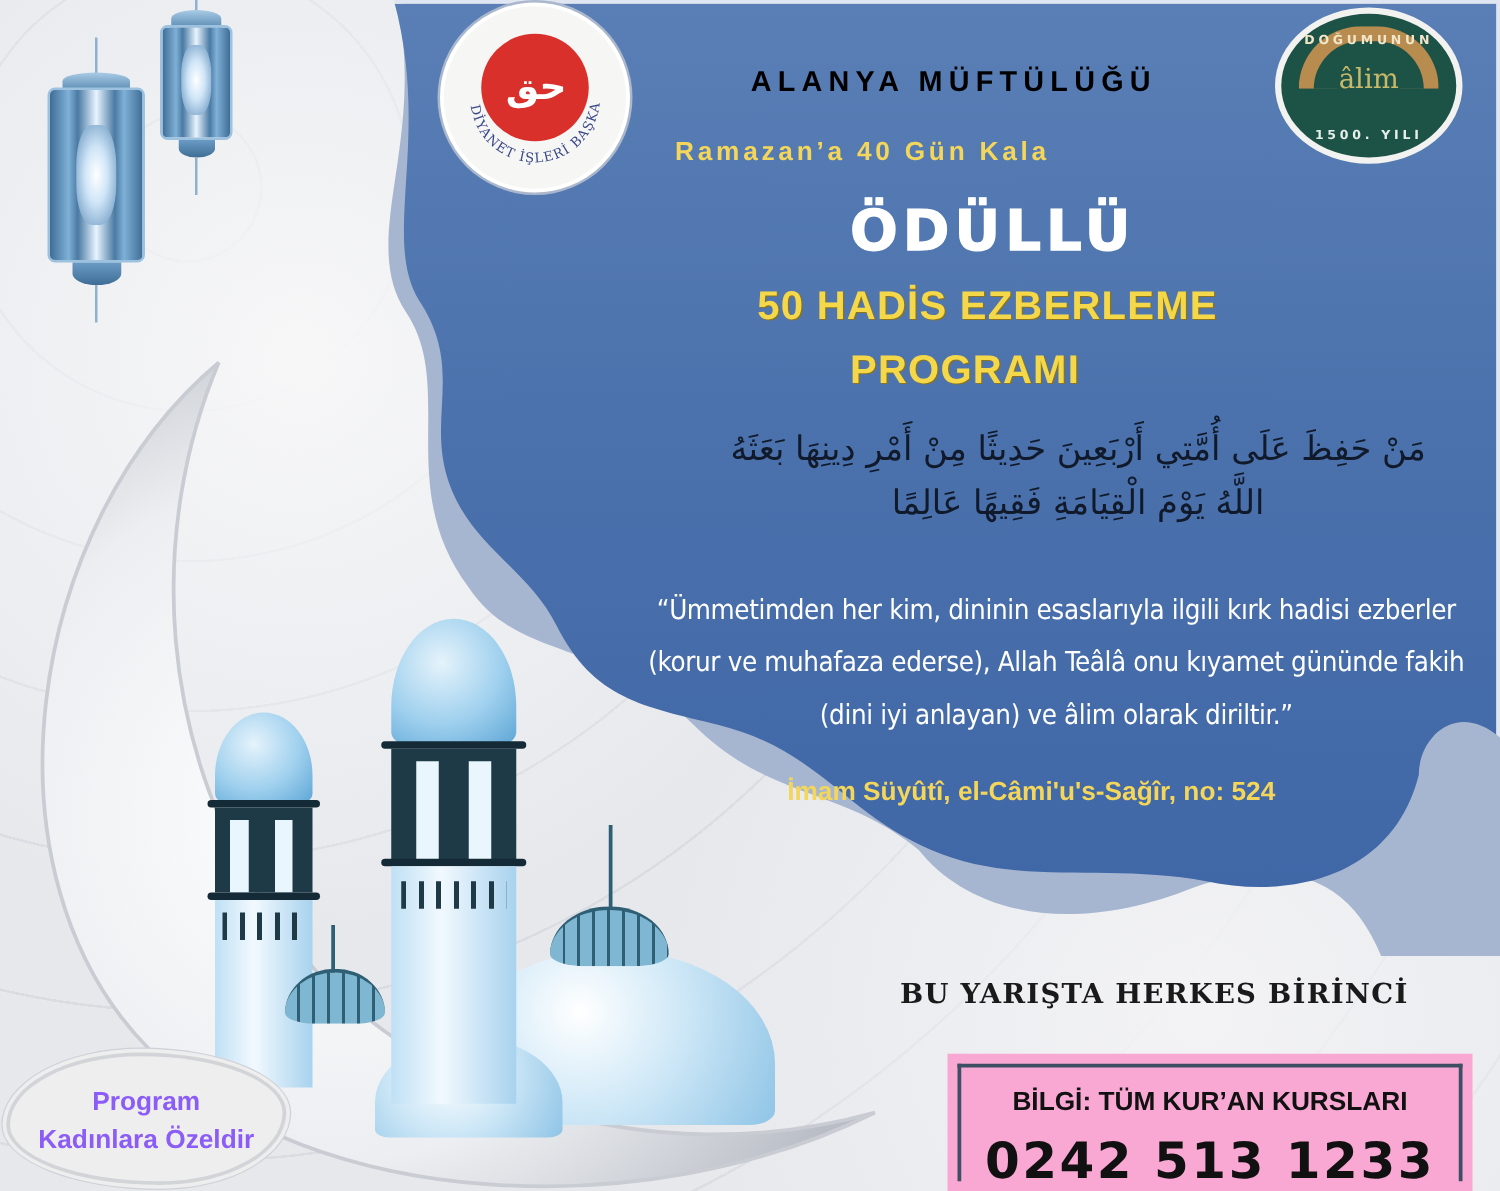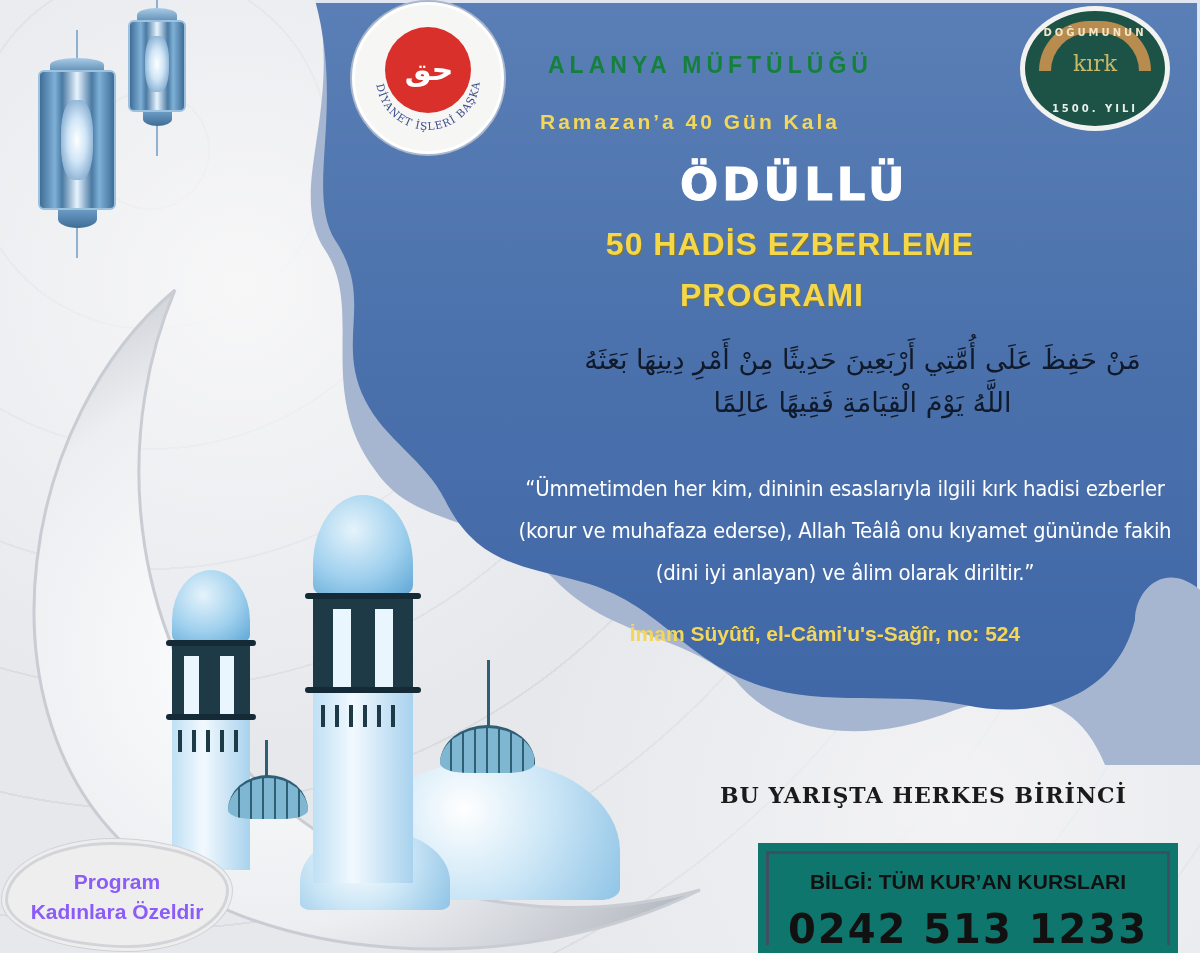--- a/index.html
+++ b/index.html
@@ -99,22 +99,22 @@
   .logo-1500 .toptext, .logo-1500 .bottomtext {
     position: absolute; left: 0; width: 100%; text-align: center; color: #f3e6c8;
     font-size: 10px; letter-spacing: 3px; font-weight: bold;
   }
   .logo-1500 .toptext { top: 16px; }
   .logo-1500 .bottomtext { top: 92px; color: #e6efe9; }
 
   
   .t-org {
     position: absolute; left: 548px; top: 52px; width: 430px;
-    color: #15803d; font-family: "Liberation Sans", sans-serif; font-weight: bold;
-    font-size: 23px; letter-spacing: 5px;
+    color: #000000; font-family: "Liberation Sans", sans-serif; font-weight: bold;
+    font-size: 23px; letter-spacing: 5px; text-align: center;
   }
   .t-sub {
     position: absolute; left: 540px; top: 110px; width: 470px;
     color: #f3d65a; font-family: "Liberation Sans", sans-serif; font-weight: bold;
     font-size: 21px; letter-spacing: 3px;
   }
   .t-award {
     position: absolute; left: 640px; top: 158px;
     color: #ffffff; font-family: "DejaVu Sans", sans-serif; font-weight: bold;
     font-size: 45px; letter-spacing: 4px; margin-left: 40px;
@@ -145,21 +145,21 @@
     color: #f3d65a; font-family: "Liberation Sans", sans-serif; font-weight: bold;
     font-size: 21px;
   }
   .t-everyone {
     position: absolute; left: 720px; top: 782px; width: 440px; text-align: left;
     color: #1a1a1a; font-family: "DejaVu Serif", serif; font-weight: bold;
     font-size: 22px; letter-spacing: 1px;
   }
   .info-box {
     position: absolute; left: 758px; top: 843px; width: 420px; height: 110px;
-    background: #0f766e; padding: 8px;
+    background: #f9a8d4; padding: 8px;
   }
   .info-box .frame {
     width: 100%; height: 100%;
     border: 3px solid #3f4f63; border-bottom: none;
     text-align: center; padding-top: 16px;
   }
   .info-label {
     display: block; color: #111; font-family: "Liberation Sans", sans-serif; font-weight: bold;
     font-size: 21px;
   }
@@ -256,21 +256,21 @@
       <textPath href="#ringPath" startOffset="4%" id="diyanetRingText">DİYANET İŞLERİ BAŞKANLIĞI</textPath>
     </text>
   </svg>
   <div class="inner"></div>
   <div class="mark">حق</div>
 </div>
 
 <div class="logo-1500">
   <div class="band"></div>
   <div class="toptext">DOĞUMUNUN</div>
-  <div class="calli">kırk</div>
+  <div class="calli">âlim</div>
   <div class="bottomtext">1500. YILI</div>
 </div>
 
 <div class="t-org">ALANYA MÜFTÜLÜĞÜ</div>
 <div class="t-sub">Ramazan’a 40 Gün Kala</div>
 <div class="t-award">ÖDÜLLÜ</div>
 <div class="t-title1">50 HADİS  EZBERLEME</div>
 <div class="t-title2">PROGRAMI</div>
 
 <div class="t-arabic">

